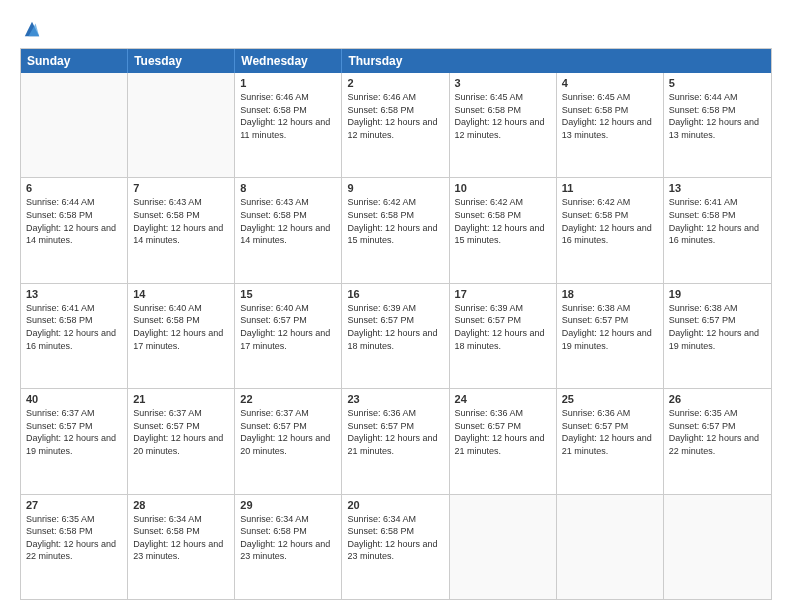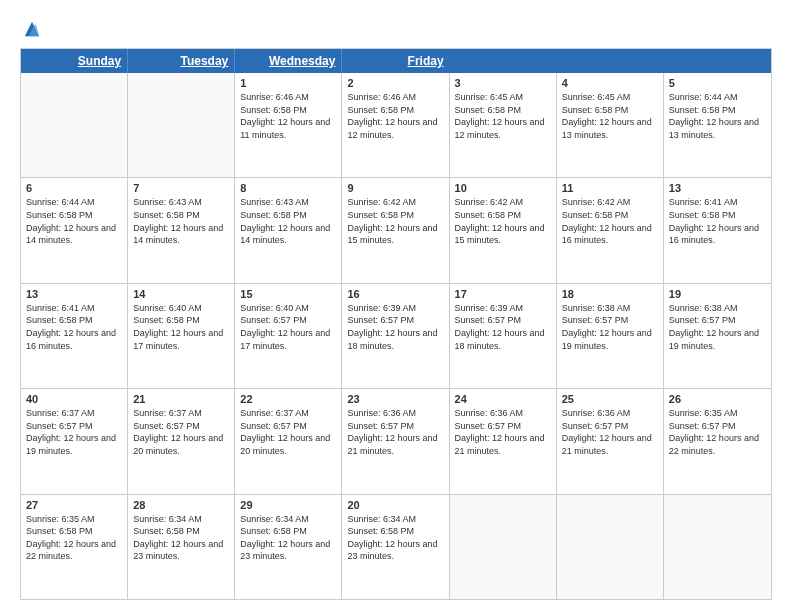--- a/index.html
+++ b/index.html
@@ -70,23 +70,22 @@
     .cal-header {
       display: grid;
       grid-template-columns: repeat(7, 1fr);
       background: #2a6db5;
     }
     .cal-header-cell {
       color: #fff;
       font-size: 12px;
       font-weight: bold;
       padding: 5px 6px;
-      text-align: right;
+      text-align: left;
       border-right: 1px solid #4a8ed5;
-      text-decoration: underline;
     }
     .cal-header-cell:last-child { border-right: none; }
     .cal-body {
       flex: 1;
       display: flex;
       flex-direction: column;
     }
     .cal-row {
       display: grid;
       grid-template-columns: repeat(7, 1fr);
@@ -138,21 +137,21 @@
       <div class="month-title"></div>
       <div class="location"></div>
     </div>
   </div>
 
   <div class="calendar">
     <div class="cal-header">
     <div class="cal-header-cell">Sunday</div>
         <div class="cal-header-cell">Tuesday</div>
         <div class="cal-header-cell">Wednesday</div>
-        <div class="cal-header-cell">Friday</div>
+        <div class="cal-header-cell">Thursday</div>
       </div>
     <div class="cal-body">
     <div class="cal-row">
           <div class="cal-cell empty"></div>
           <div class="cal-cell empty"></div>
           <div class="cal-cell">
             <span class="day-num">1</span>
             <div class="day-info" style="white-space: pre-line;">Sunrise: 6:46 AM
 Sunset: 6:58 PM
 Daylight: 12 hours and 11 minutes.</div>

